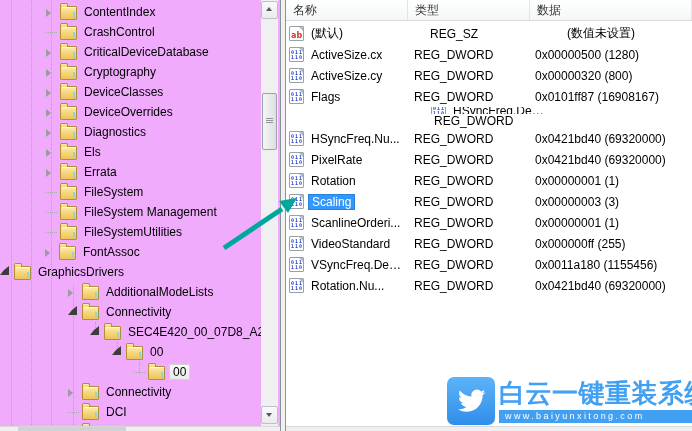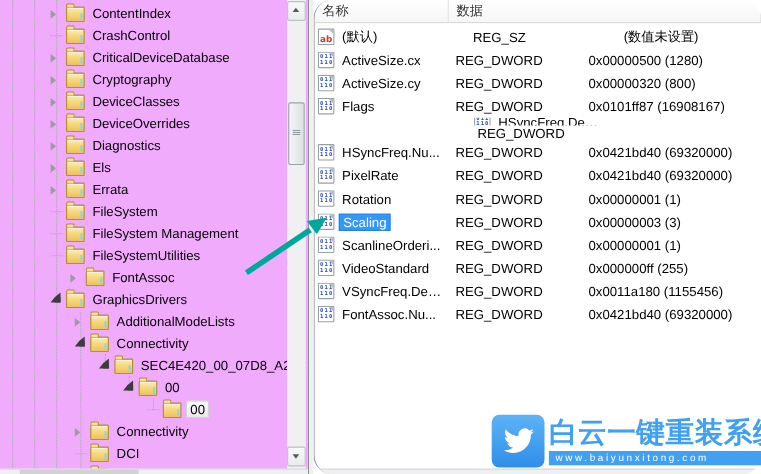--- a/index.html
+++ b/index.html
@@ -3,21 +3,21 @@
 <meta charset="utf-8">
 <style>
   html,body{margin:0;padding:0;}
   body{width:692px;height:431px;position:relative;overflow:hidden;background:#fff;
        font-family:"Liberation Sans","DejaVu Sans",sans-serif;font-size:12px;color:#000;}
 
   
   .treepanel{position:absolute;top:0;bottom:0;left:0;width:280px;background:#f0abfc;
              border-right:1px solid #8e9297;overflow:hidden;}
   .listpanel{position:absolute;top:0;bottom:0;left:285px;right:0;background:#fff;
-             border-left:1px solid #8e9297;overflow:hidden;border-radius:17px;}
+             border-left:1px solid #8e9297;overflow:hidden;}
   .splitter{position:absolute;top:0;bottom:0;left:281px;width:4px;background:#f0f0f0;cursor:col-resize;}
 
   
   .vguide{position:absolute;width:0;border-left:1px dotted #a9a9a9;}
   .trow{position:absolute;left:0;height:20px;line-height:20px;white-space:nowrap;}
   .exp{display:inline-block;width:14px;vertical-align:middle;}
   .exp i{display:inline-block;width:0;height:0;}
   .exp.closed i{border-top:4px solid transparent;border-bottom:4px solid transparent;border-left:5px solid #9a9c9e;}
   .exp.open i{border:4px solid transparent;border-right:5px solid #3c3c3c;border-bottom:5px solid #3c3c3c;margin-bottom:2px;}
   .conn{display:inline-block;width:11px;height:0;border-top:1px dotted #a9a9a9;vertical-align:middle;margin-right:3px;}
@@ -94,22 +94,22 @@
       <div class="trow" style="top: 42px; padding-left: 46px;"><span class="exp closed"><i></i></span><span class="folder"></span><span class="tlab">CriticalDeviceDatabase</span></div>
       <div class="trow" style="top: 62px; padding-left: 46px;"><span class="exp closed"><i></i></span><span class="folder"></span><span class="tlab">Cryptography</span></div>
       <div class="trow" style="top: 82px; padding-left: 46px;"><span class="exp closed"><i></i></span><span class="folder"></span><span class="tlab">DeviceClasses</span></div>
       <div class="trow" style="top: 102px; padding-left: 46px;"><span class="exp closed"><i></i></span><span class="folder"></span><span class="tlab">DeviceOverrides</span></div>
       <div class="trow" style="top: 122px; padding-left: 46px;"><span class="exp closed"><i></i></span><span class="folder"></span><span class="tlab">Diagnostics</span></div>
       <div class="trow" style="top: 142px; padding-left: 46px;"><span class="exp closed"><i></i></span><span class="folder"></span><span class="tlab">Els</span></div>
       <div class="trow" style="top: 162px; padding-left: 46px;"><span class="exp closed"><i></i></span><span class="folder"></span><span class="tlab">Errata</span></div>
       <div class="trow" style="top: 182px; padding-left: 46px;"><span class="conn"></span><span class="folder"></span><span class="tlab">FileSystem</span></div>
       <div class="trow" style="top: 202px; padding-left: 46px;"><span class="conn"></span><span class="folder"></span><span class="tlab">FileSystem Management</span></div>
       <div class="trow" style="top: 222px; padding-left: 46px;"><span class="conn"></span><span class="folder"></span><span class="tlab">FileSystemUtilities</span></div>
-      <div class="trow" style="top: 242px; padding-left: 64px;"><span class="exp closed"><i></i></span><span class="folder"></span><span class="tlab">FontAssoc</span></div>
-      <div class="trow" style="top: 262px; padding-left: 46px;"><span class="exp open"><i></i></span><span class="folder"></span><span class="tlab">GraphicsDrivers</span></div>
+      <div class="trow" style="top: 242px; padding-left: 45px;"><span class="exp closed"><i></i></span><span class="folder"></span><span class="tlab">FontAssoc</span></div>
+      <div class="trow" style="top: 262px; "><span class="exp open"><i></i></span><span class="folder"></span><span class="tlab">GraphicsDrivers</span></div>
       <div class="trow" style="top: 282px; padding-left: 68px;"><span class="exp closed"><i></i></span><span class="folder"></span><span class="tlab">AdditionalModeLists</span></div>
       <div class="trow" style="top: 302px; padding-left: 68px;"><span class="exp open"><i></i></span><span class="folder"></span><span class="tlab">Connectivity</span></div>
       <div class="trow" style="top: 322px; padding-left: 90px;"><span class="exp open"><i></i></span><span class="folder"></span><span class="tlab">SEC4E420_00_07D8_A2^C</span></div>
       <div class="trow" style="top: 342px; padding-left: 112px;"><span class="exp open"><i></i></span><span class="folder"></span><span class="tlab">00</span></div>
       <div class="trow" style="top: 362px; padding-left: 134px;"><span class="conn"></span><span class="folder"></span><span class="tlab isel">00</span></div>
       <div class="trow" style="top: 382px; padding-left: 68px;"><span class="exp closed"><i></i></span><span class="folder"></span><span class="tlab">Connectivity</span></div>
       <div class="trow" style="top: 402px; padding-left: 68px;"><span class="conn"></span><span class="folder"></span><span class="tlab">DCI</span></div>
     </div>
 
   <div class="trow" style="top:422px;padding-left:82px">
@@ -125,20 +125,21 @@
   <div class="hsb">
     <div class="hthumb"></div>
   </div>
 </div>
 
 <div class="splitter"></div>
 
 <div class="listpanel">
   <div class="lheader">
     <div class="hcell hc1">名称</div>
+    <div class="hcell hc2">类型</div>
     <div class="hcell hc3">数据</div>
   </div>
   <div class="lrows" id="list-rows">
       <div class="lrow" style="top: 2px; gap: 16px;">
         <div class="c-name">
           <span class="regicon string-icon"></span>
           <span class="nlab">(默认)</span>
         </div>
         <div class="c-type">REG_SZ</div>
         <div class="c-data">(数值未设置)</div>
@@ -227,21 +228,21 @@
         <div class="c-name">
           <span class="regicon dword-icon"></span>
           <span class="nlab">VSyncFreq.Den...</span>
         </div>
         <div class="c-type">REG_DWORD</div>
         <div class="c-data">0x0011a180 (1155456)</div>
       </div>
       <div class="lrow" style="top: 254px;">
         <div class="c-name">
           <span class="regicon dword-icon"></span>
-          <span class="nlab">FontAssoc.Nu...</span>
+          <span class="nlab">Rotation.Nu...</span>
         </div>
         <div class="c-type">REG_DWORD</div>
         <div class="c-data">0x0421bd40 (69320000)</div>
       </div>
     </div>
   <div class="hsb"></div>
 </div>
 
 <svg class="arrowsvg" width="692" height="431" viewBox="0 0 692 431">
   <line x1="224" y1="248" x2="282" y2="209" stroke="#00a79c" stroke-width="5"></line>

